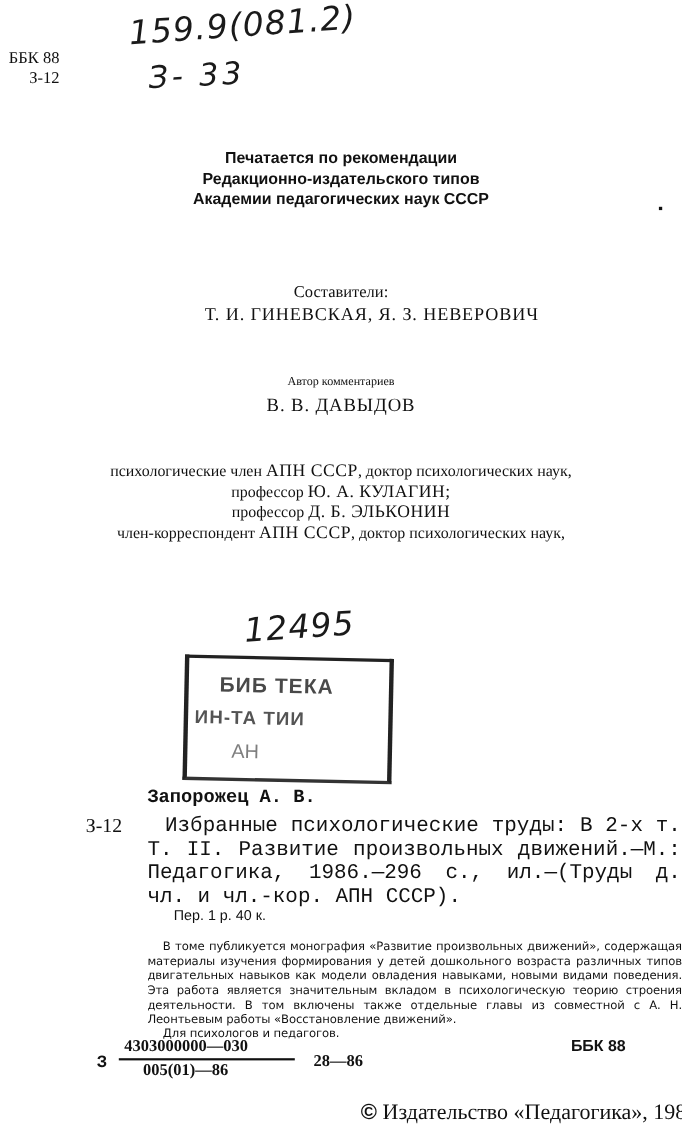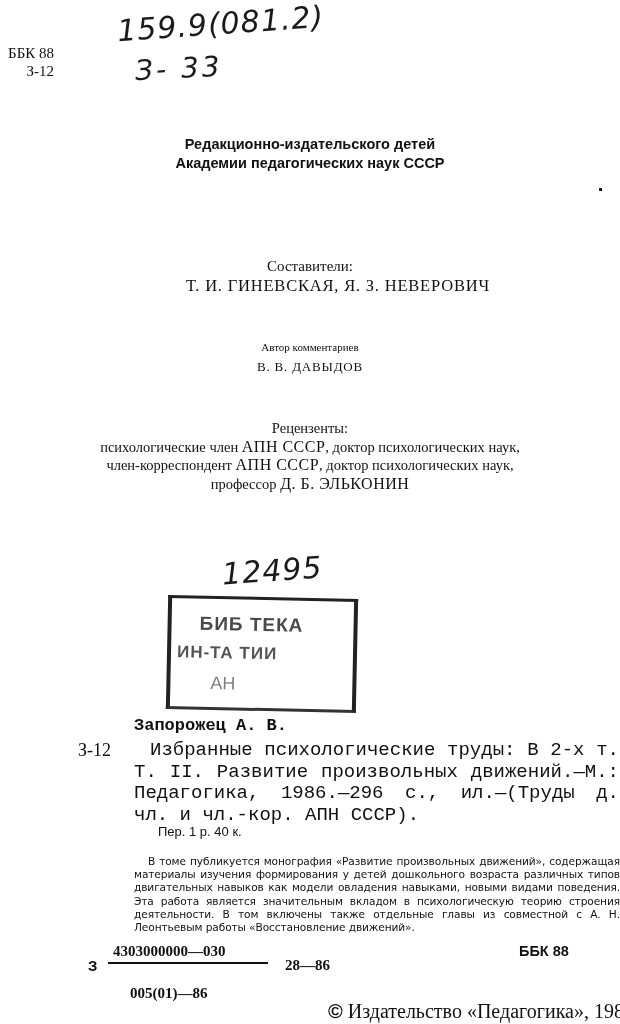--- a/index.html
+++ b/index.html
@@ -13,21 +13,21 @@
     .bbk-top div { white-space: nowrap; }
     .hand { font-family: "DejaVu Sans", sans-serif; font-style: italic; font-weight: 300; color: #1a1a1a; }
     .hand1 { left: 117px; top: 6px; font-size: 30px; letter-spacing: 1px; transform: rotate(-4deg); }
     .hand2 { left: 135px; top: 52px; font-size: 28px; letter-spacing: 3px; transform: rotate(-3deg); }
     .hand3 { left: 222px; top: 553px; font-size: 30px; letter-spacing: 1px; transform: rotate(-4deg); }
     .center { left: 0; width: 620px; text-align: center; }
     .recommend { top: 135px; font-family: "Liberation Sans", sans-serif; font-weight: bold; font-size: 14.5px; line-height: 18.5px; }
     .compilers-label { top: 258px; font-size: 15px; }
     .compilers-names { top: 276px; font-size: 16.5px; letter-spacing: 0.8px; margin-left: 28px; }
     .comment-label { top: 341px; font-size: 11px; }
-    .comment-name { top: 359px; font-size: 13px; letter-spacing: 0.8px; }
+    .comment-name { top: 359px; font-size: 17px; letter-spacing: 0.8px; }
     .reviewers { top: 420px; font-size: 14.5px; line-height: 17.5px; }
     .reviewers .big { font-size: 16px; letter-spacing: 0.5px; }
     .stamp {
       left: 167px; top: 597px; width: 182px; height: 108px;
       border-top: 3px solid #222; border-left: 4px solid #222;
       border-right: 4px solid #222; border-bottom: 3px solid #333;
       transform: rotate(1.2deg);
       font-family: "Liberation Sans", sans-serif; font-weight: bold; color: #2a2a2a;
     }
     .stamp .l1 { position: absolute; left: 28px; top: 14px; font-size: 19px; letter-spacing: 1px; opacity: 0.85; }
@@ -37,73 +37,75 @@
     .code312 { left: 78px; top: 740px; font-size: 18px; }
     .desc { left: 134px; top: 740px; width: 485px; font-size: 19px; line-height: 21.5px; text-align: justify; font-family: Liberation Mono, monospace; }
     .desc .indent { display: inline-block; width: 16px; }
     .price { left: 158px; top: 824px; font-size: 13px; font-family: "Liberation Sans", sans-serif; }
     .annot { left: 134px; top: 855px; width: 486px; font-size: 10.6px; line-height: 13.2px; text-align: justify; font-family: "DejaVu Sans", sans-serif; letter-spacing: -0.1px; }
     .annot p { margin: 0; text-indent: 14px; }
     .num3 { left: 88px; top: 957px; font-family: "Liberation Sans", sans-serif; font-weight: bold; font-size: 15px; }
     .frac { left: 108px; top: 943px; font-family: "Liberation Serif", serif; font-weight: bold; font-size: 15px; }
     .frac .num { position: absolute; left: 5px; top: 0; white-space: nowrap; }
     .frac .bar { position: absolute; left: 0; top: 19px; width: 160px; height: 1.5px; background: #111; }
-    .frac .den { position: absolute; left: 22px; top: 22px; white-space: nowrap; margin-top: 20px; }
+    .frac .den { position: absolute; left: 22px; top: 22px; white-space: nowrap; }
     .frac .side { position: absolute; left: 167px; top: 14px; white-space: nowrap; margin-left: 10px; }
     .bbk-bottom { left: 519px; top: 943px; font-family: "Liberation Sans", sans-serif; font-weight: bold; font-size: 14.5px; }
     .copyright { left: 328px; top: 1000px; font-size: 20px; white-space: nowrap; }
     .copyright .c { font-weight: bold; font-family: "Liberation Sans", sans-serif; }
     .dot { left: 599px; top: 188px; width: 3px; height: 3px; background: #111; }
   </style>
 </head>
 <body>
 
 <div class="abs bbk-top">
   <div>ББК 88</div>
   <div>З-12</div>
 </div>
 
 <div class="abs hand hand1">159.9(081.2)</div>
 <div class="abs hand hand2">З- 33</div>
 
 <div class="abs center recommend">
-  <div>Редакционно-издательского детей</div>
+  <div>Печатается по рекомендации</div>
+  <div>Редакционно-издательского типов</div>
   <div>Академии педагогических наук СССР</div>
 </div>
 
 <div class="abs dot"></div>
 
 <div class="abs center compilers-label">Составители:</div>
 <div class="abs center compilers-names">Т. И. ГИНЕВСКАЯ, Я. З. НЕВЕРОВИЧ</div>
 
 <div class="abs center comment-label">Автор комментариев</div>
 <div class="abs center comment-name">В. В. ДАВЫДОВ</div>
 
 <div class="abs center reviewers">
-  <div>Рецензенты:</div>
   <div><span>психологические член </span><span class="big">АПН СССР</span><span>, доктор психологических наук,</span></div>
+  <div><span>профессор </span><span class="big">Ю. А. КУЛАГИН;</span></div>
+  <div><span>профессор </span><span class="big">Д. Б. ЭЛЬКОНИН</span></div>
   <div><span>член-корреспондент </span><span class="big">АПН СССР</span><span>, доктор психологических наук,</span></div>
-  <div><span>профессор </span><span class="big">Д. Б. ЭЛЬКОНИН</span></div>
 </div>
 
 <div class="abs hand hand3">12495</div>
 
 <div class="abs stamp">
   <div class="l1">БИБ     ТЕКА</div>
   <div class="l2">ИН-ТА          ТИИ</div>
   <div class="l3">АН</div>
 </div>
 
 <div class="abs author">Запорожец А. В.</div>
 <div class="abs code312">З-12</div>
 <div class="abs desc"><span class="indent"></span><span>Избранные психологические труды: В 2-х т. Т. II. Развитие произвольных движений.—М.: Педагогика, 1986.—296 с., ил.—(Труды д. чл. и чл.-кор. АПН СССР).</span></div>
 <div class="abs price">Пер. 1 р. 40 к.</div>
 
 <div class="abs annot">
   <p>В томе публикуется монография «Развитие произвольных движений», содержащая материалы изучения формирования у детей дошкольного возраста различных типов двигательных навыков как модели овладения навыками, новыми видами поведения. Эта работа является значительным вкладом в психологическую теорию строения деятельности. В том включены также отдельные главы из совместной с А. Н. Леонтьевым работы «Восстановление движений».</p>
+  <p>Для психологов и педагогов.</p>
 </div>
 
 <div class="abs num3">З</div>
 <div class="abs frac">
   <span class="num">4303000000—030</span>
   <span class="bar"></span>
   <span class="den">005(01)—86</span>
   <span class="side">28—86</span>
 </div>
 <div class="abs bbk-bottom">ББК 88</div>

